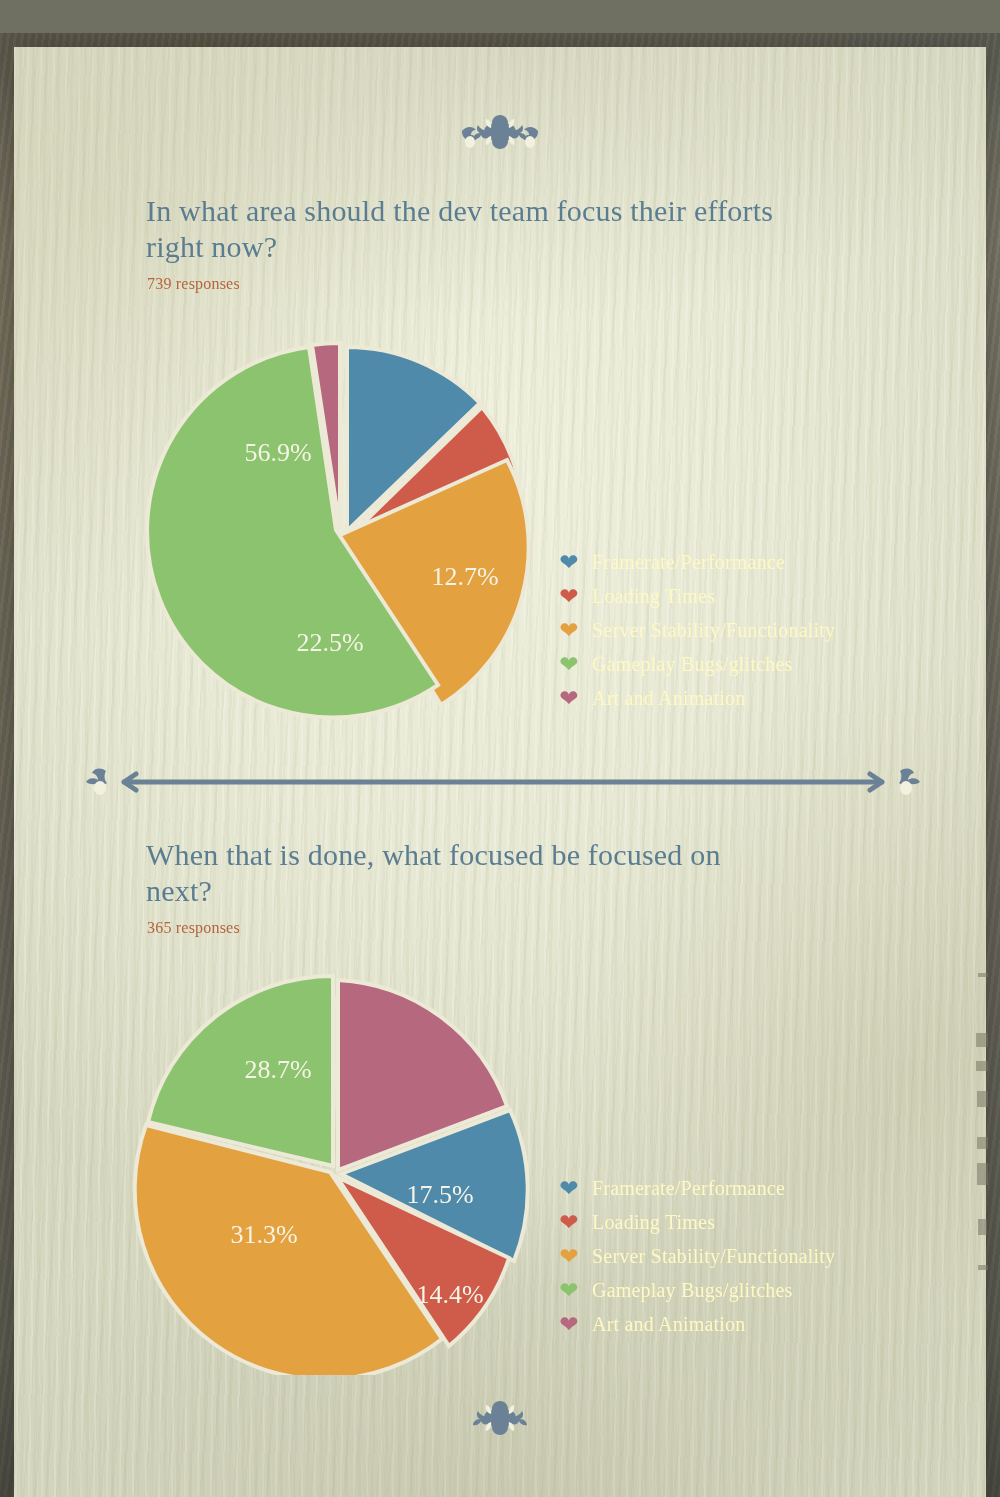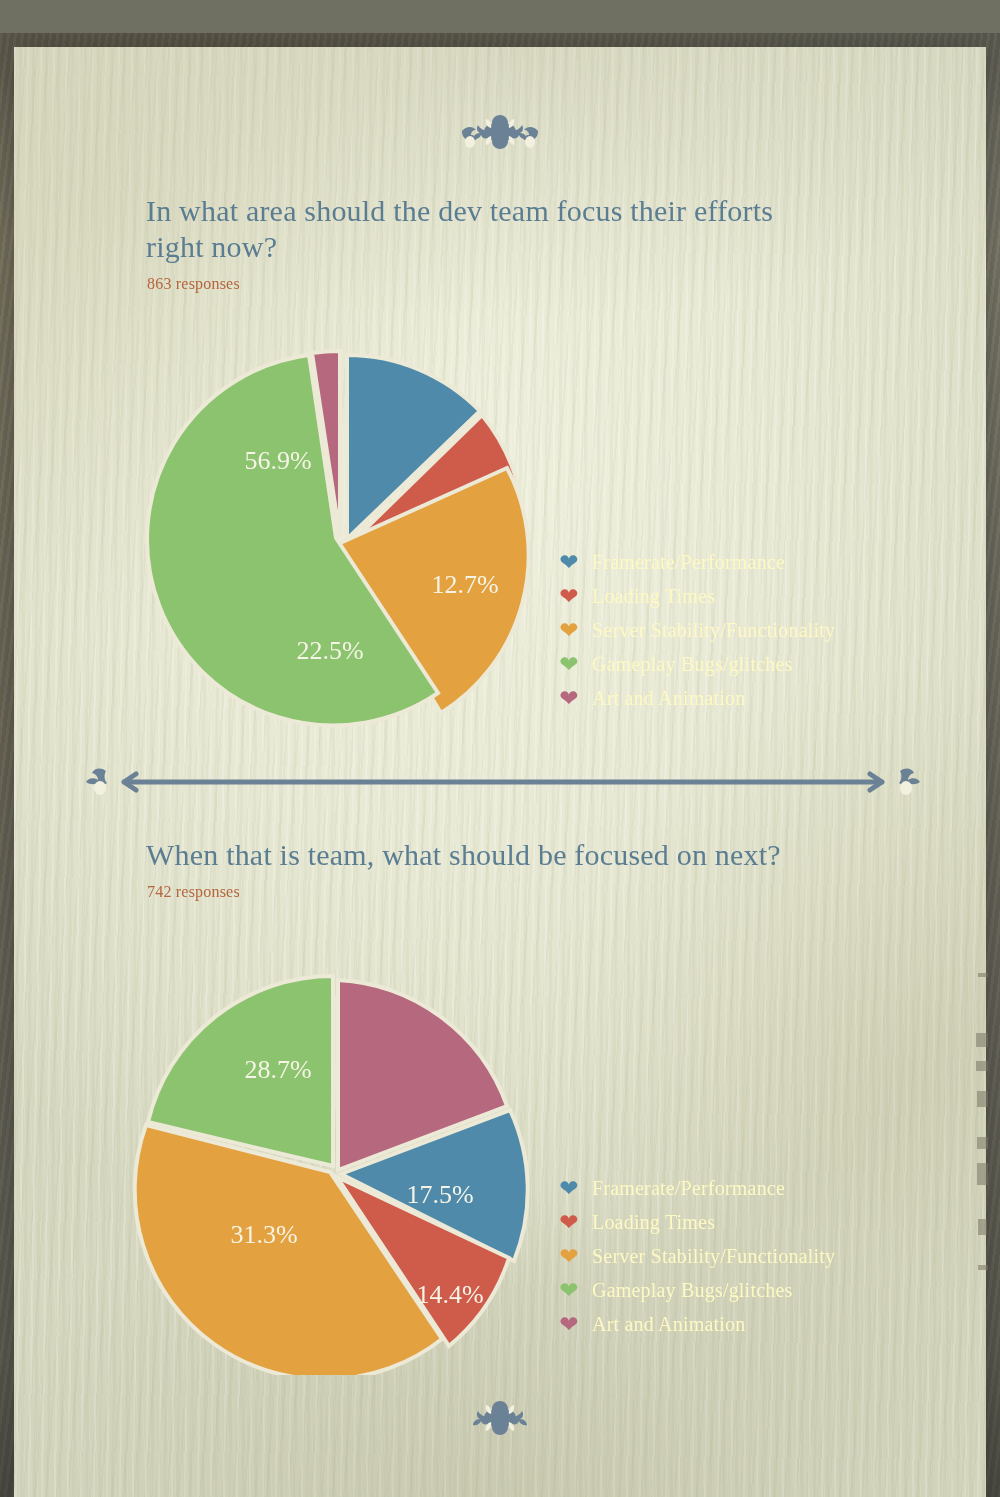--- a/index.html
+++ b/index.html
@@ -135,24 +135,24 @@
           <path d="M46 36 c4 -1 6 -5 5 -9 c-4 1 -6 5 -5 9 z"></path>
           <path d="M74 36 c-4 -1 -6 -5 -5 -9 c4 1 6 5 5 9 z"></path>
           <ellipse cx="30" cy="33" rx="5" ry="6"></ellipse>
           <ellipse cx="90" cy="33" rx="5" ry="6"></ellipse>
         </g>
       </svg>
     </div>
 
     <div class="section" style="top:146px;">
       <h1 class="q-title">In what area should the dev team focus their efforts right now?</h1>
-      <p class="q-sub">863 responses</p>
-    </div>
-
-    <div class="pie-wrap" style="left:126px;top:292px;">
+      <p class="q-sub">739 responses</p>
+    </div>
+
+    <div class="pie-wrap" style="left:126px;top:284px;">
       <svg class="pie" width="400" height="400" viewBox="0 0 400 400">
 
         <g>
           <path d="M 203 198 L 203 14 A 186 186 0 0 1 336 70 Z" fill="#4f8aab" stroke="#ece9d6" stroke-width="4" transform="translate(4,2)"></path>
         </g>
 
         <g>
           <path d="M 200 200 L 333 70 A 186 186 0 0 1 369 140 Z" fill="#cf5b4b" stroke="#ece9d6" stroke-width="4" transform="translate(9,6)"></path>
         </g>
 
@@ -206,22 +206,22 @@
           <path d="M886 14 c5 -4 12 -3 14 2 c-4 1 -6 4 -6 7 c4 -3 10 -2 12 2 c-4 3 -10 3 -13 0 c-2 3 -6 3 -8 1 c3 -3 3 -9 1 -12 z"></path>
         </g>
         <g fill="#f2f0df">
           <ellipse cx="86" cy="31" rx="6" ry="7"></ellipse>
           <ellipse cx="892" cy="31" rx="6" ry="7"></ellipse>
         </g>
       </svg>
     </div>
 
     <div class="section" style="top:790px;">
-      <h1 class="q-title">When that is team, what should be focused on next?</h1>
-      <p class="q-sub">742 responses</p>
+      <h1 class="q-title">When that is done, what focused be focused on next?</h1>
+      <p class="q-sub">365 responses</p>
     </div>
 
     <div class="pie-wrap" style="left:116px;top:918px;text-decoration:underline;">
       <svg class="pie" width="410" height="410" viewBox="0 0 410 410">
 
         <g>
           <path d="M 205 205 L 205 15 A 190 190 0 0 1 374 141 Z" fill="#b5687e" stroke="#ece9d6" stroke-width="4" transform="translate(3,0)"></path>
         </g>
 
         <g>

